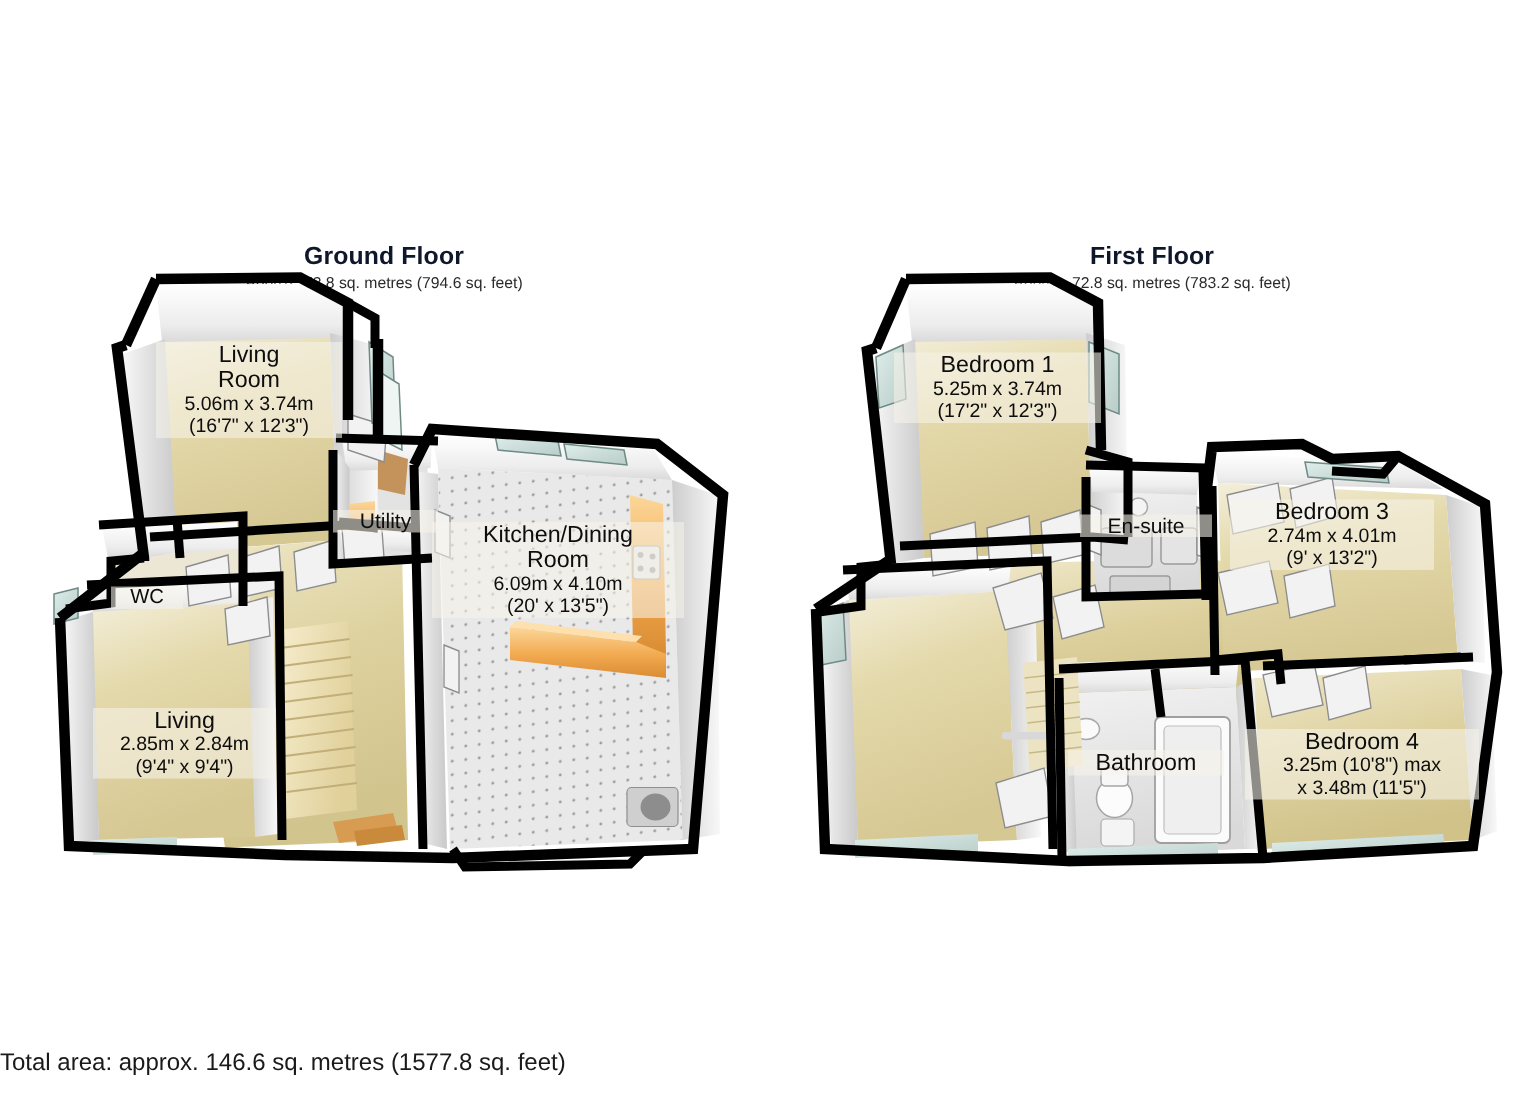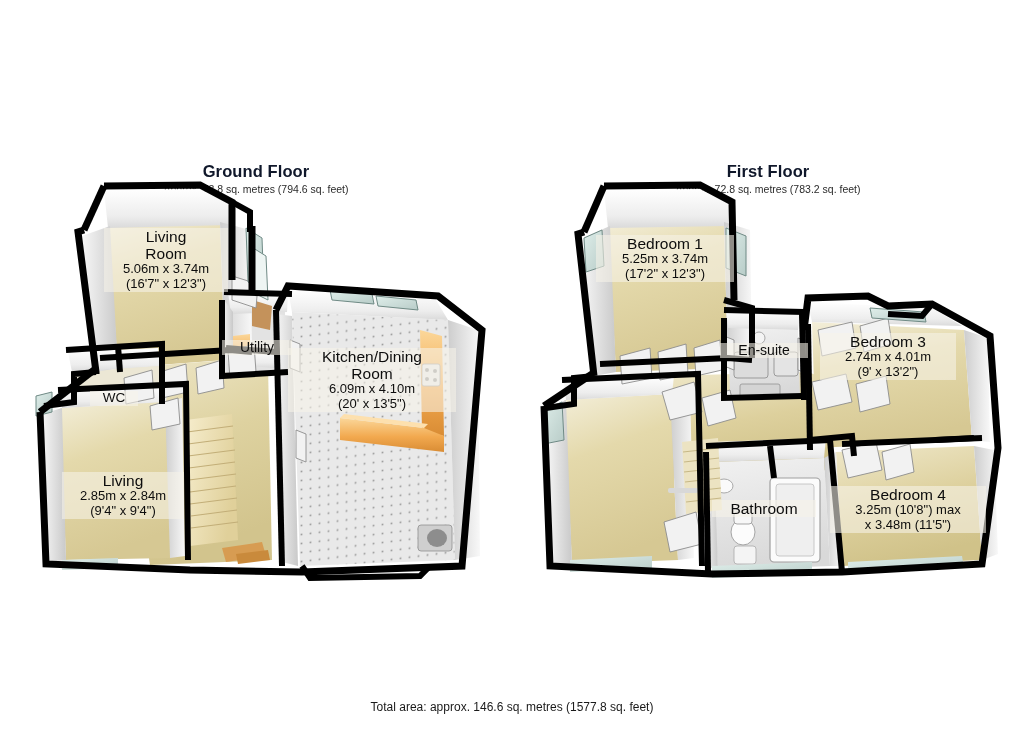--- a/index.html
+++ b/index.html
@@ -78,22 +78,22 @@
     line-height: 1.15;
   }
   .room-label.small .rl-name { font-size: 14px; }
   .room-label.tiny .rl-name  { font-size: 13.5px; }
 
   
   #total-area-footer {
     position: absolute;
     left: 0; right: 0;
     top: 700px;
-    text-align: center;
-    font-size: 12px;
+    text-align: left;
+    font-size: 16px;
     color: #1a1a1a;
   }
 </style>
 </head>
 <body>
 
 <div class="plan-root">
 
   <div class="floor-block" id="ground-floor-block">
 
@@ -281,21 +281,21 @@
       <span class="rl-name">Utility</span>
     </div>
 
     <div class="room-label" style="left:288px; top:348px; width:164px;">
       <span class="rl-name">Kitchen/Dining</span>
       <span class="rl-name">Room</span>
       <span class="rl-dim">6.09m x 4.10m</span>
       <span class="rl-dim">(20' x 13'5")</span>
     </div>
 
-    <div class="room-label tiny" style="left:74px; top:391px; width:44px;margin-left:16px;">
+    <div class="room-label tiny" style="left:74px; top:391px; width:44px;">
       <span class="rl-name">WC</span>
     </div>
 
     <div class="room-label" style="left:62px; top:472px; width:118px;">
       <span class="rl-name">Living</span>
       <span class="rl-dim">2.85m x 2.84m</span>
       <span class="rl-dim">(9'4" x 9'4")</span>
     </div>
   </div>
 

